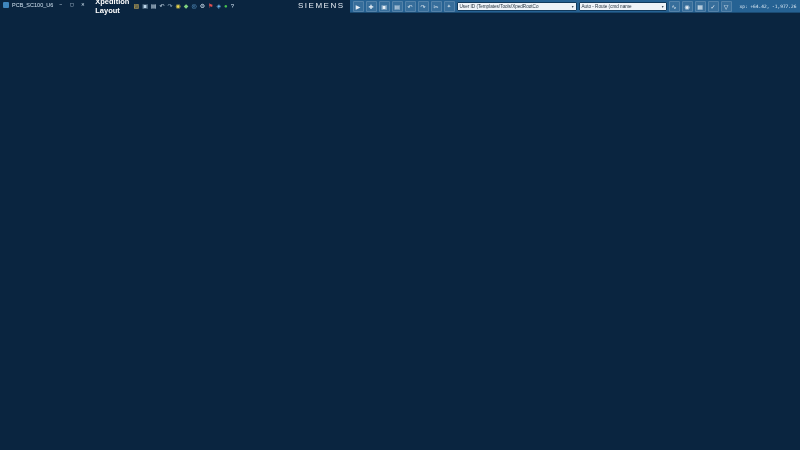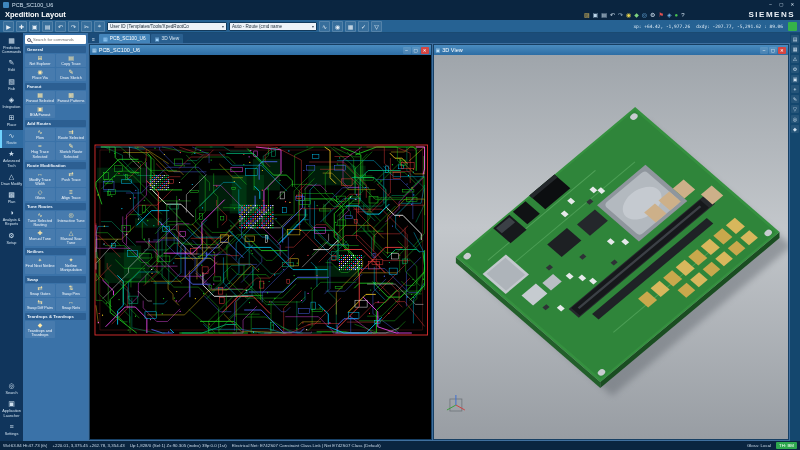--- a/index.html
+++ b/index.html
@@ -1,31 +1,31 @@
 <!DOCTYPE html>
 <html><head>
 <meta charset="utf-8">
 <style>
   *{margin:0;padding:0;box-sizing:border-box;user-select:none}
   html,body{width:800px;height:450px;overflow:hidden}
   body{font-family:"Liberation Sans",sans-serif;background:#0a2540}
-  #app{width:800px;height:450px;display:flex;flex-direction:column}
+  #app{width:680px;height:450px;display:flex;}
 
   
   .titlebar{height:9px;background:#0a2540;display:flex;align-items:center;gap:3px;padding:0 3px;color:#cfe0ee;font-size:5.5px}
   .tb-appicon{width:6px;height:6px;background:#3f86bd;border-radius:1px}
   .win-controls{margin-left:auto;display:flex;gap:2px}
   .wc{width:9px;height:7px;display:flex;align-items:center;justify-content:center;font-size:4.5px;color:#cfe0ee}
 
   
   .menubar{height:11px;background:#0a2540;display:flex;align-items:center;gap:4px;padding:0 5px;color:#fff}
   .app-title{font-size:7.5px;font-weight:bold}
   .menu-icons{display:flex;gap:3px;margin-left:auto;margin-right:60px}
   .mb-icon{font-size:6px;line-height:8px}
-  .brand{font-size:8px;font-weight:bold;letter-spacing:1.5px;color:#e8eef4}
+  .brand{font-size:8px;font-weight:normal;letter-spacing:1.5px;color:#e8eef4}
 
   
   .toolbar{height:13px;background:#266293;display:flex;align-items:center;gap:2px;padding:0 3px;border-bottom:1px solid #1a4a72}
   .t-icon{width:11px;height:11px;background:rgba(255,255,255,0.08);border:1px solid rgba(255,255,255,0.14);color:#e6eef5;font-size:6px;display:flex;align-items:center;justify-content:center;border-radius:1px}
   .combo{height:9px;background:#eef3f8;border:1px solid #123a5c;color:#1c2b38;font-size:4.6px;display:flex;align-items:center;padding:0 2px;gap:2px;border-radius:1px}
   .combo .arrow{margin-left:auto;font-size:3.8px;color:#345}
   .combo.c1{width:120px}
   .combo.c2{width:88px}
   .readout{font-family:"DejaVu Sans Mono",monospace;font-size:4.5px;color:#dce9f4;margin-left:4px;white-space:nowrap}
   .grn-ind{width:9px;height:9px;background:#35b24a;border-radius:1px;margin-left:3px}

